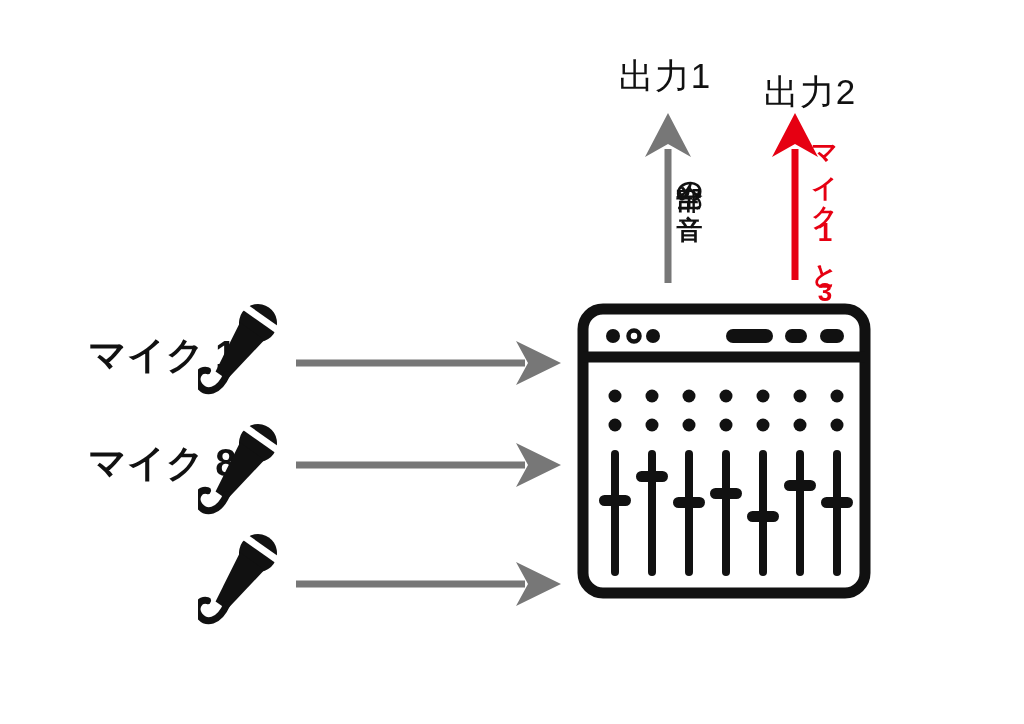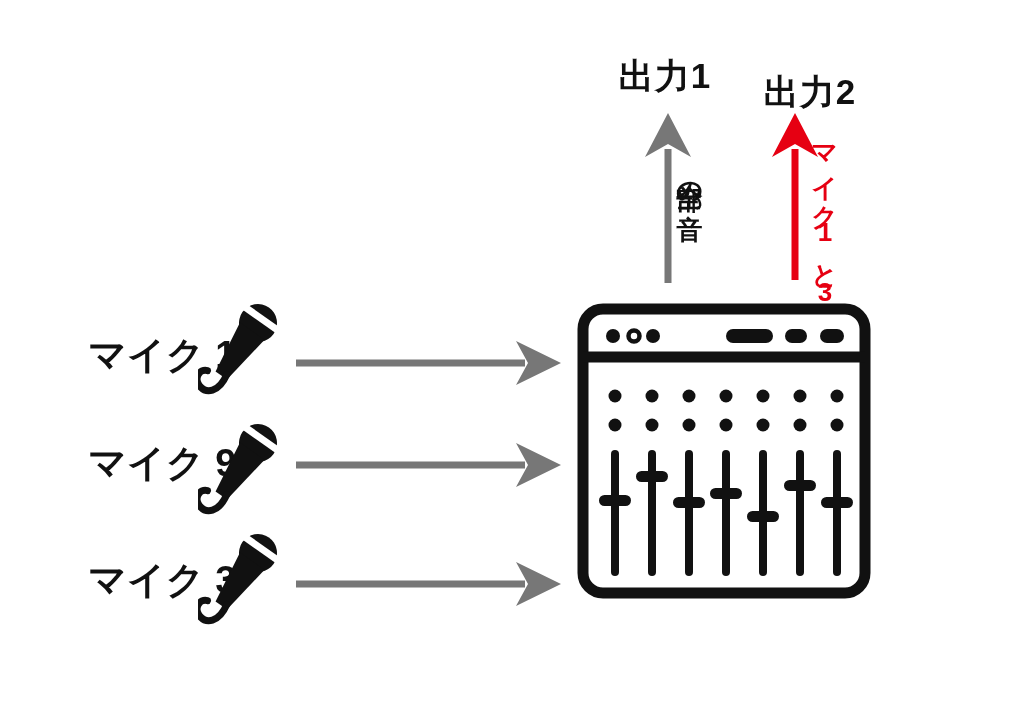--- a/index.html
+++ b/index.html
@@ -11,21 +11,21 @@
   }
   .canvas {
     position: relative;
     width: 1024px;
     height: 724px;
     background: #ffffff;
   }
   .abs { position: absolute; }
   .out-label {
     font-size: 35px;
-    font-weight: bold;
+    font-weight: normal;
     color: #111111;
     text-align: center;
     width: 134px;
     letter-spacing: 1px;
     white-space: nowrap;
   }
   .mic-label {
     font-size: 38px;
     font-weight: bold;
     color: #111111;
@@ -72,35 +72,34 @@
       <rect x="-24" y="-9" width="48" height="7" fill="#ffffff"></rect>
       <polygon points="-15,10 15,10 7,64 -7,64" fill="#111111"></polygon>
       <path d="M 4 60 C 8 80 -2 88 -12 85 C -21 82 -22 71 -14 68" fill="none" stroke="#111111" stroke-width="7" stroke-linecap="round"></path>
     </g>
   </svg>
   <svg class="abs" style="left:293px; top:338px;" width="270" height="50" viewBox="0 0 270 50">
     <line x1="3" y1="25" x2="232" y2="25" stroke="#777777" stroke-width="7"></line>
     <polygon points="268,25 223,3 235,25 223,47" fill="#777777"></polygon>
   </svg>
 
-  <div class="abs mic-label" style="left:88px; top:444px;">マイク 9</div>
+  <div class="abs mic-label" style="left:88px; top:444px;">マイク 8</div>
   <svg class="abs" style="left:198px; top:417px;" width="90" height="108" viewBox="0 0 90 108">
     <g transform="translate(60,26) rotate(35)">
       <circle cx="0" cy="0" r="19" fill="#111111"></circle>
       <rect x="-24" y="-9" width="48" height="7" fill="#ffffff"></rect>
       <polygon points="-15,10 15,10 7,64 -7,64" fill="#111111"></polygon>
       <path d="M 4 60 C 8 80 -2 88 -12 85 C -21 82 -22 71 -14 68" fill="none" stroke="#111111" stroke-width="7" stroke-linecap="round"></path>
     </g>
   </svg>
   <svg class="abs" style="left:293px; top:440px;" width="270" height="50" viewBox="0 0 270 50">
     <line x1="3" y1="25" x2="232" y2="25" stroke="#777777" stroke-width="7"></line>
     <polygon points="268,25 223,3 235,25 223,47" fill="#777777"></polygon>
   </svg>
 
-  <div class="abs mic-label" style="left:88px; top:561px;">マイク 3</div>
   <svg class="abs" style="left:198px; top:527px;" width="90" height="108" viewBox="0 0 90 108">
     <g transform="translate(60,26) rotate(35)">
       <circle cx="0" cy="0" r="19" fill="#111111"></circle>
       <rect x="-24" y="-9" width="48" height="7" fill="#ffffff"></rect>
       <polygon points="-15,10 15,10 7,64 -7,64" fill="#111111"></polygon>
       <path d="M 4 60 C 8 80 -2 88 -12 85 C -21 82 -22 71 -14 68" fill="none" stroke="#111111" stroke-width="7" stroke-linecap="round"></path>
     </g>
   </svg>
   <svg class="abs" style="left:293px; top:559px;" width="270" height="50" viewBox="0 0 270 50">
     <line x1="3" y1="25" x2="232" y2="25" stroke="#777777" stroke-width="7"></line>

